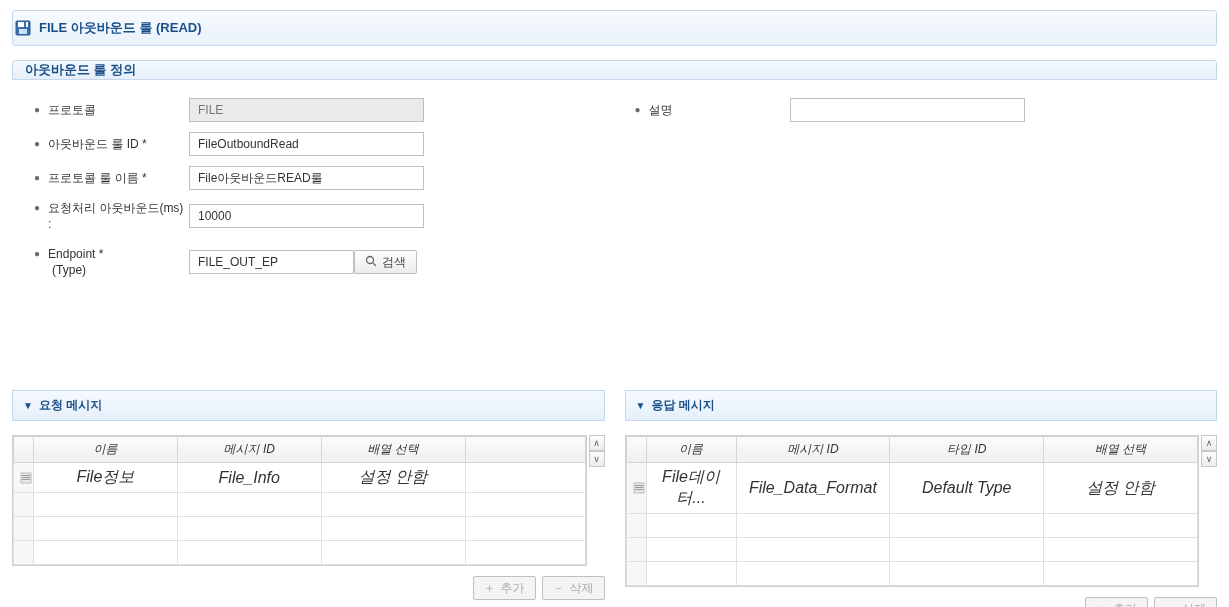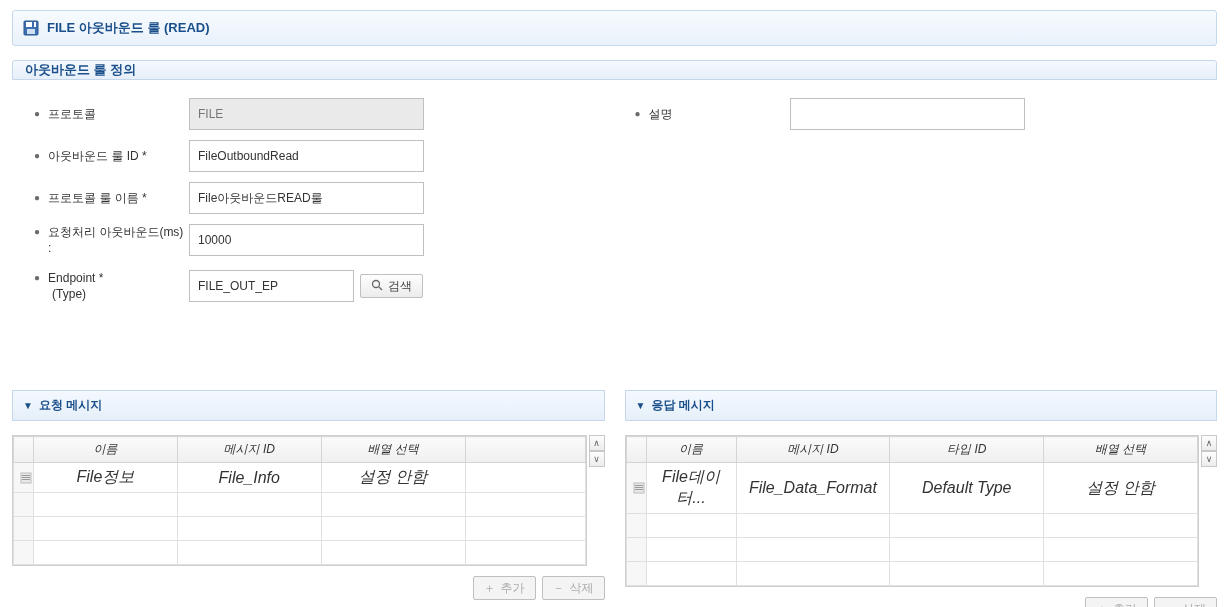--- a/index.html
+++ b/index.html
@@ -9,21 +9,21 @@
       color: #333;
       background: #fff;
       width: 1229px;
     }
     .page {
       padding: 10px 12px;
     }
     .main-header {
       display: flex;
       align-items: center;
-      padding: 8px 10px;
+      padding: 8px 2px;
       border: 1px solid #c5d7ea;
       border-radius: 3px;
       background: linear-gradient(#f7fbff, #e9f1fa);
       margin-bottom: 14px;
     }
     .main-header .save-icon svg { display: block; }
     .main-title {
       font-weight: bold;
       color: #1a4f8a;
       margin-left: 8px;
@@ -65,33 +65,33 @@
       align-items: flex-start;
     }
     .bullet {
       color: #6b6b6b;
       margin-right: 8px;
       font-size: 10px;
       line-height: 16px;
     }
     .label-text { line-height: 16px; }
     .input {
-      height: 32px;
+      height: 24px;
       border: 1px solid #bfbfbf;
       background: #fff;
       padding: 0 8px;
       font-size: 12px;
       color: #333;
       width: 235px;
     }
     .input.readonly {
       background: #eaeaea;
       color: #777;
     }
-    .input.ep { width: 165px; margin-right: 6px; }
+    .input.ep { width: 165px; margin-right: 0; }
     .btn {
       height: 24px;
       border: 1px solid #bfbfbf;
       background: linear-gradient(#fefefe, #ececec);
       border-radius: 2px;
       padding: 0 10px;
       font-size: 12px;
       color: #444;
       cursor: pointer;
       display: inline-flex;

